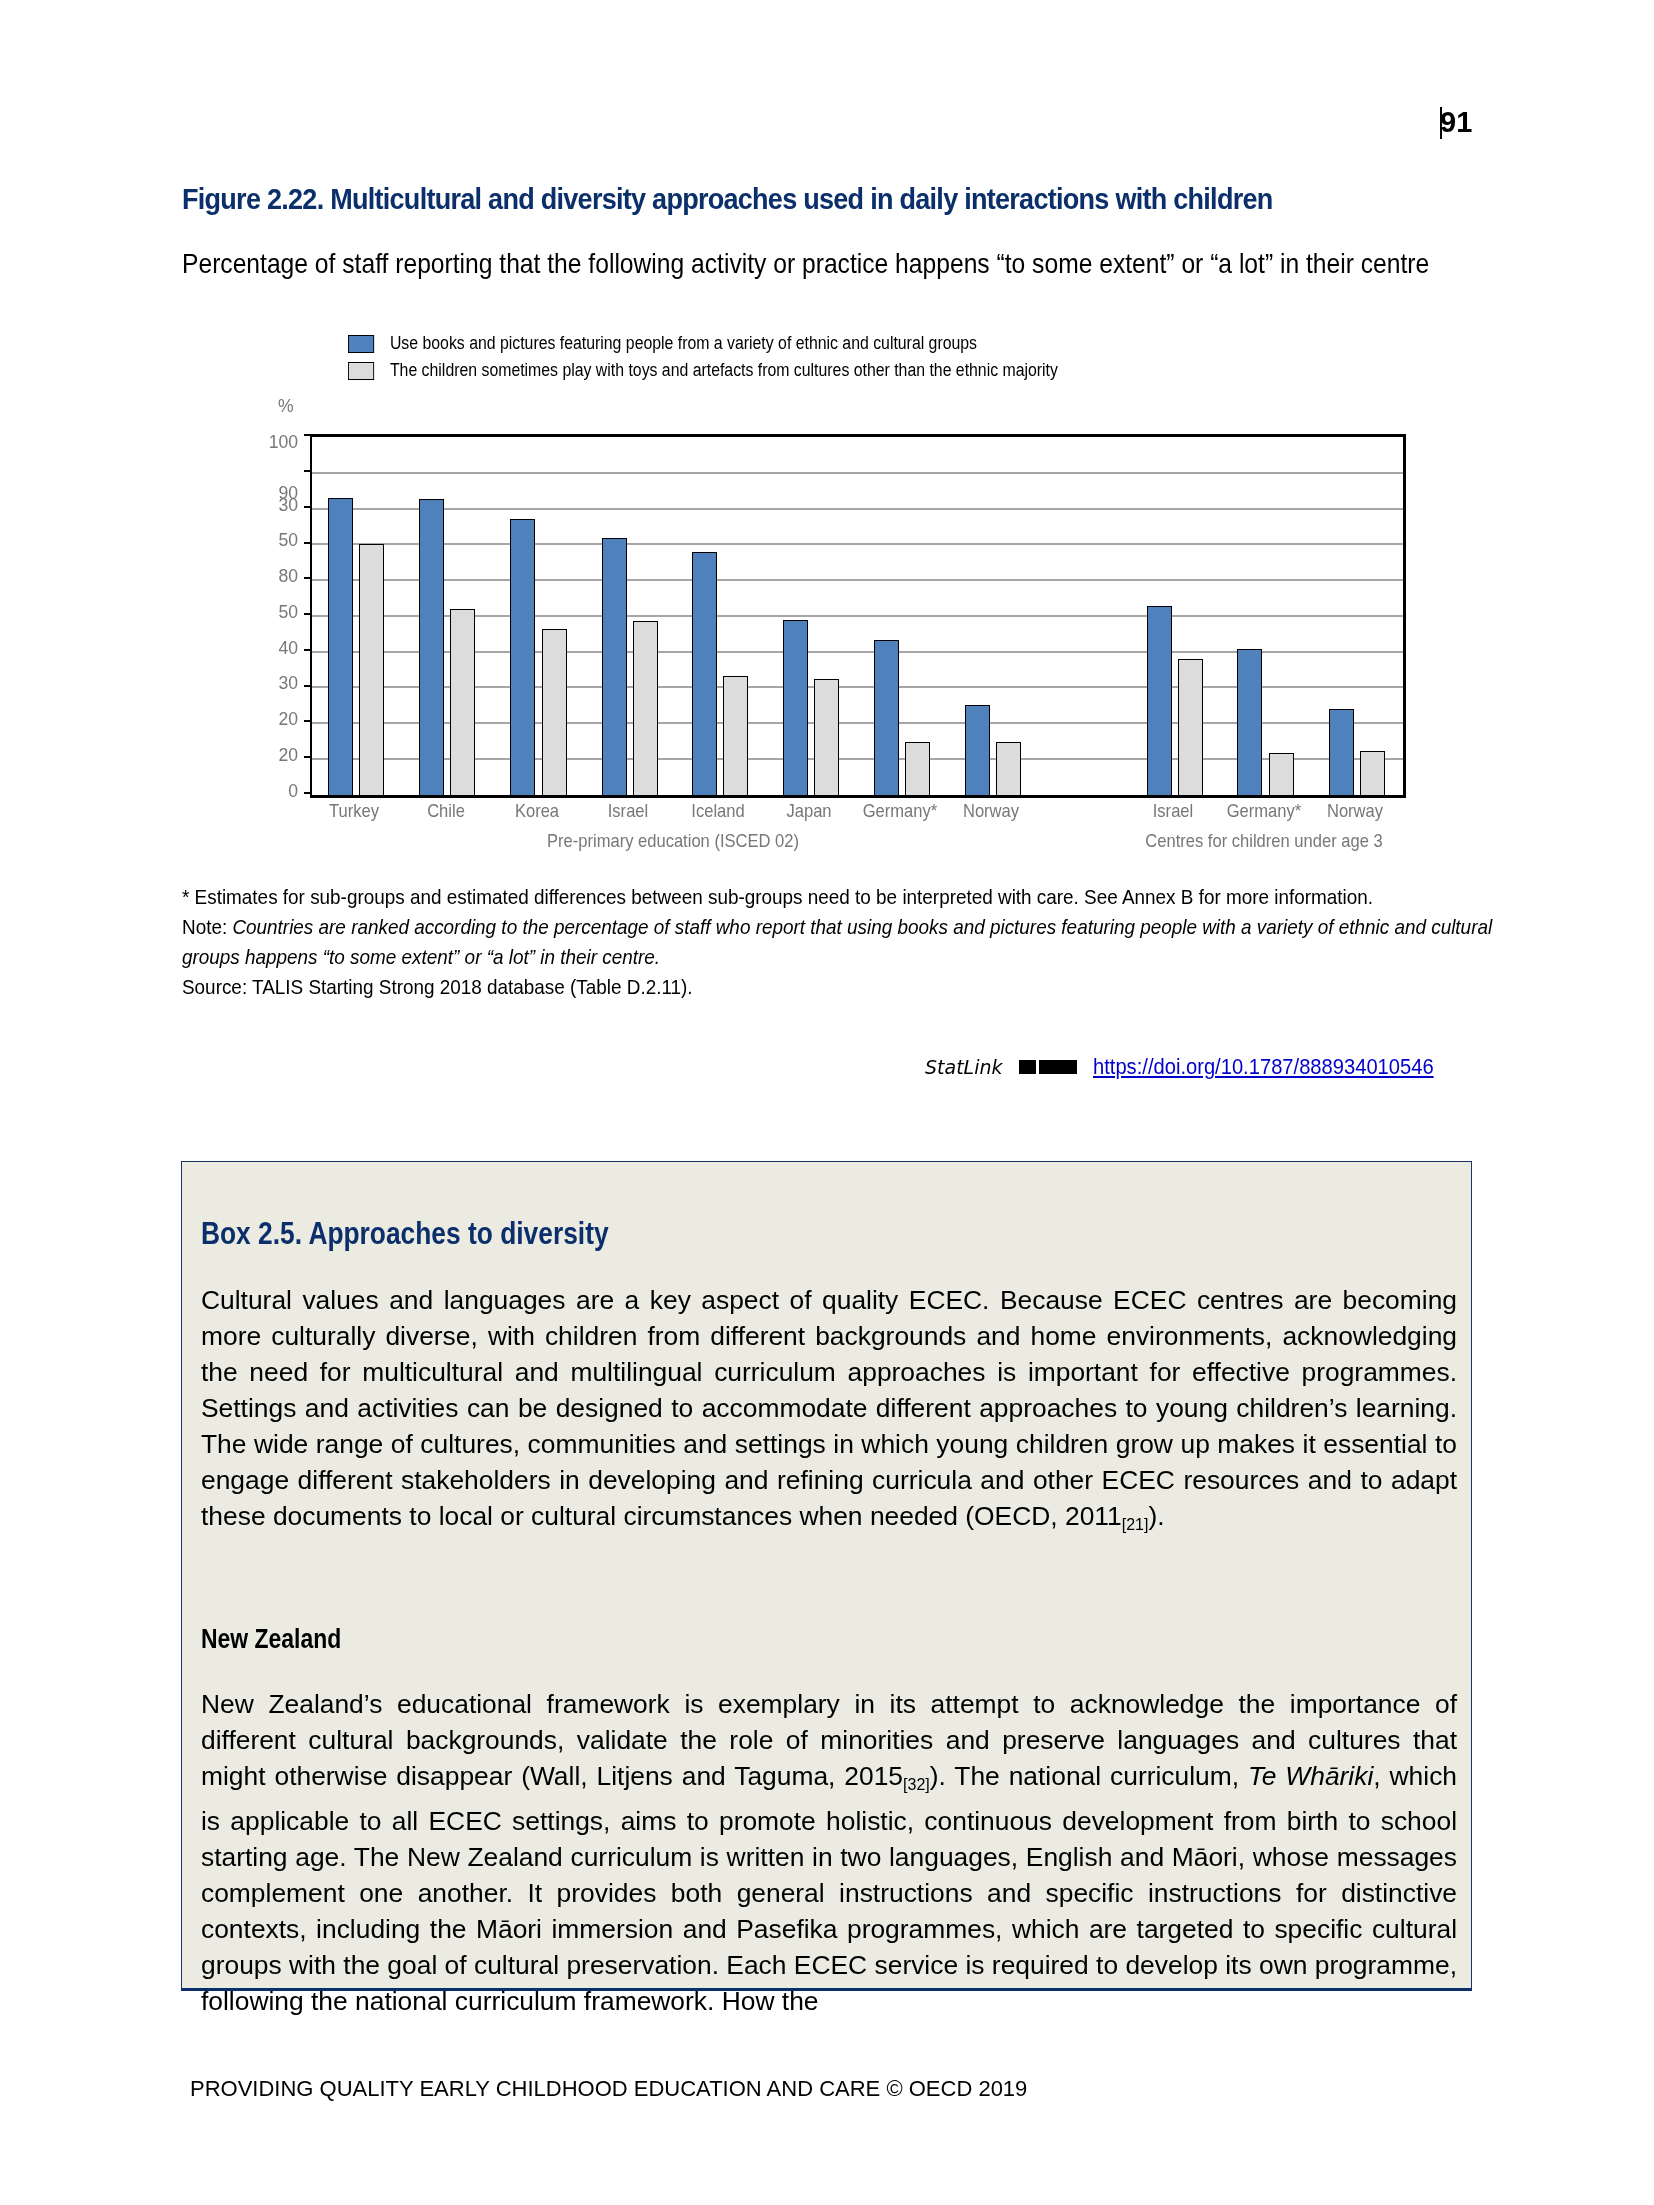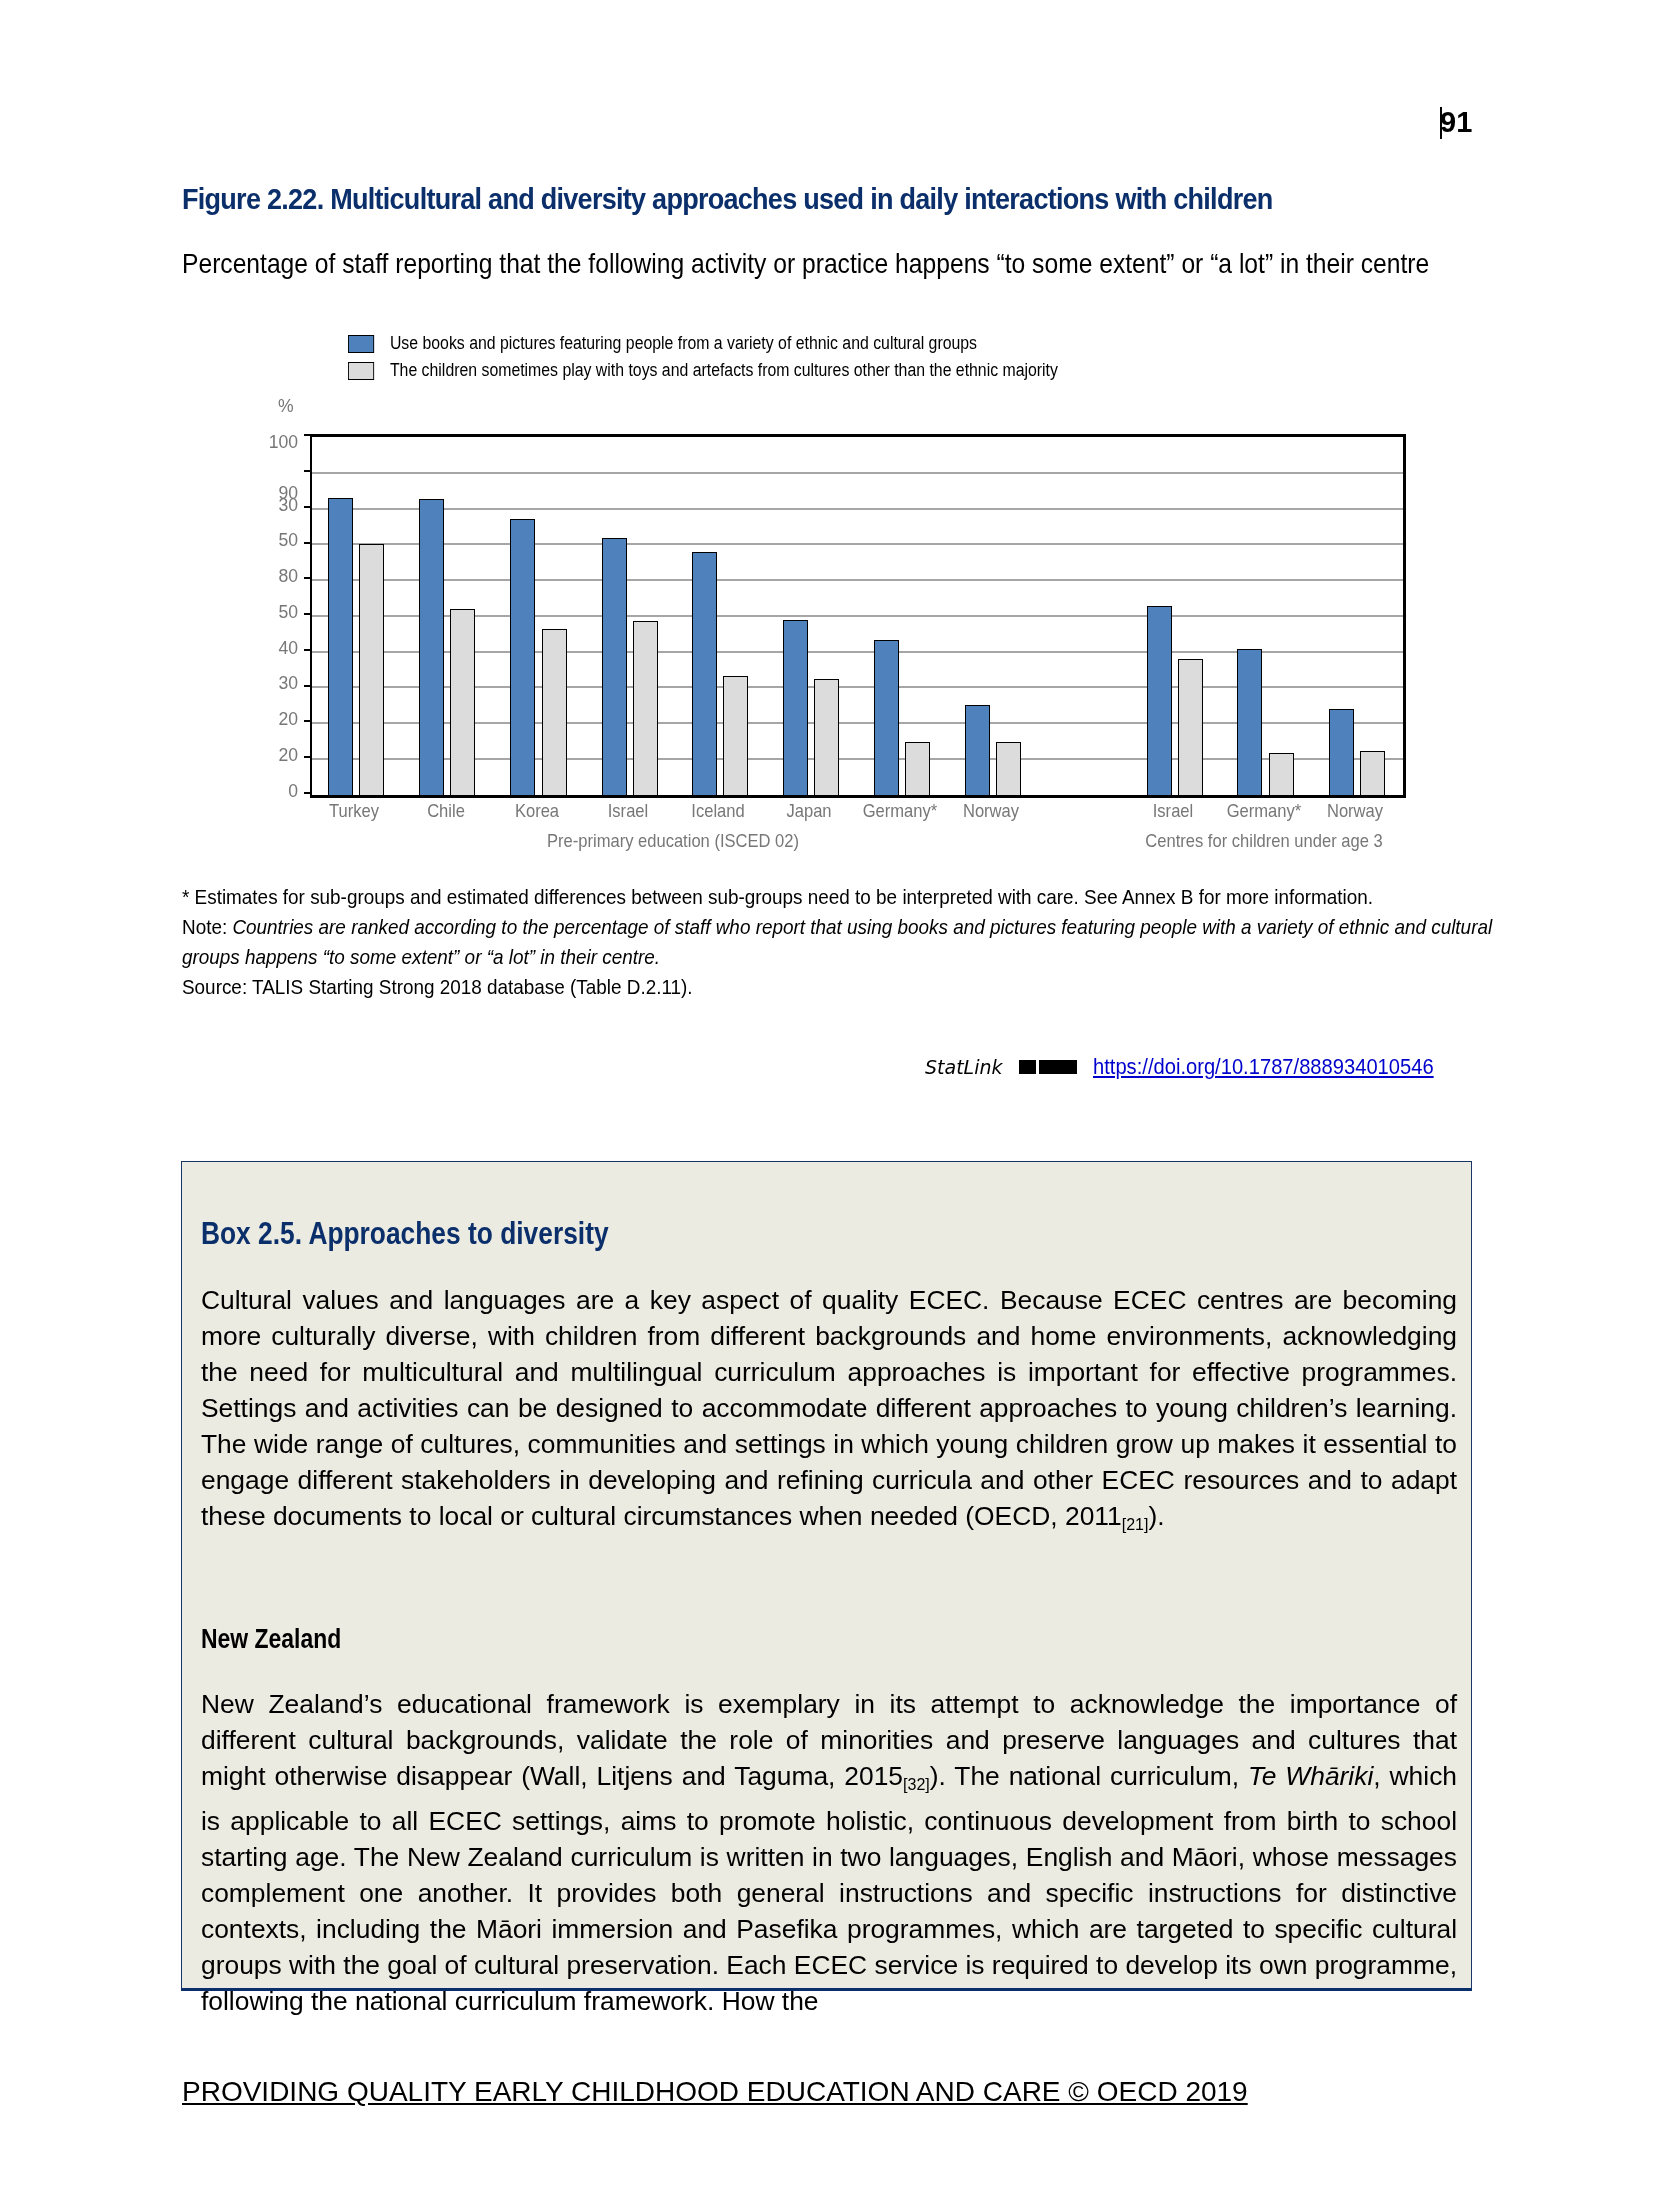--- a/index.html
+++ b/index.html
@@ -25,21 +25,21 @@
   .notes i{font-style:italic;}
   .statlink{position:absolute;left:925px;top:1054px;display:flex;align-items:center;font-size:22.4px;}
   .statlink .sl{font-family:"DejaVu Sans",sans-serif;font-style:italic;font-size:19px;margin-right:16px;}
   .statlink .slicon{display:inline-block;width:58px;height:14.4px;background:linear-gradient(90deg,#000 0 30%,#fff 30% 35%,#000 35%);margin-right:16px;}
   .statlink a{color:#0000cc;text-decoration:underline;transform:scaleX(0.9);transform-origin:left;display:inline-block;}
   .box{position:absolute;left:181px;top:1161px;width:1291px;height:830px;background:#ecebe2;border:1.6px solid #1a3566;border-bottom:3.2px solid #0b2f6b;box-sizing:border-box;}
   .box-title{position:absolute;left:19px;top:54px;font-size:31px;font-weight:bold;color:#0b2f6b;transform:scaleX(0.85);transform-origin:left;white-space:nowrap;}
   .box-p{position:absolute;left:19px;width:1256px;font-size:26.4px;line-height:36px;text-align:justify;text-align-last:left;}
   .box-h{position:absolute;left:19px;font-size:27px;font-weight:bold;transform:scaleX(0.85);transform-origin:left;white-space:nowrap;}
   sub.ref{font-size:16px;vertical-align:-4.8px;}
-  .footer{position:absolute;left:182px;top:2076px;font-size:28px;white-space:nowrap;text-decoration:underline;}
+  .footer{position:absolute;left:190px;top:2076px;font-size:22px;white-space:nowrap;}
 </style>
 </head>
 <body>
 
 <div class="pagenum"><span class="bar"></span><span>91</span></div>
 
 <div class="fig-title">Figure 2.22. Multicultural and diversity approaches used in daily interactions with children</div>
 <div class="fig-sub">Percentage of staff reporting that the following activity or practice happens “to some extent” or “a lot” in their centre</div>
 
 <div class="legend">

